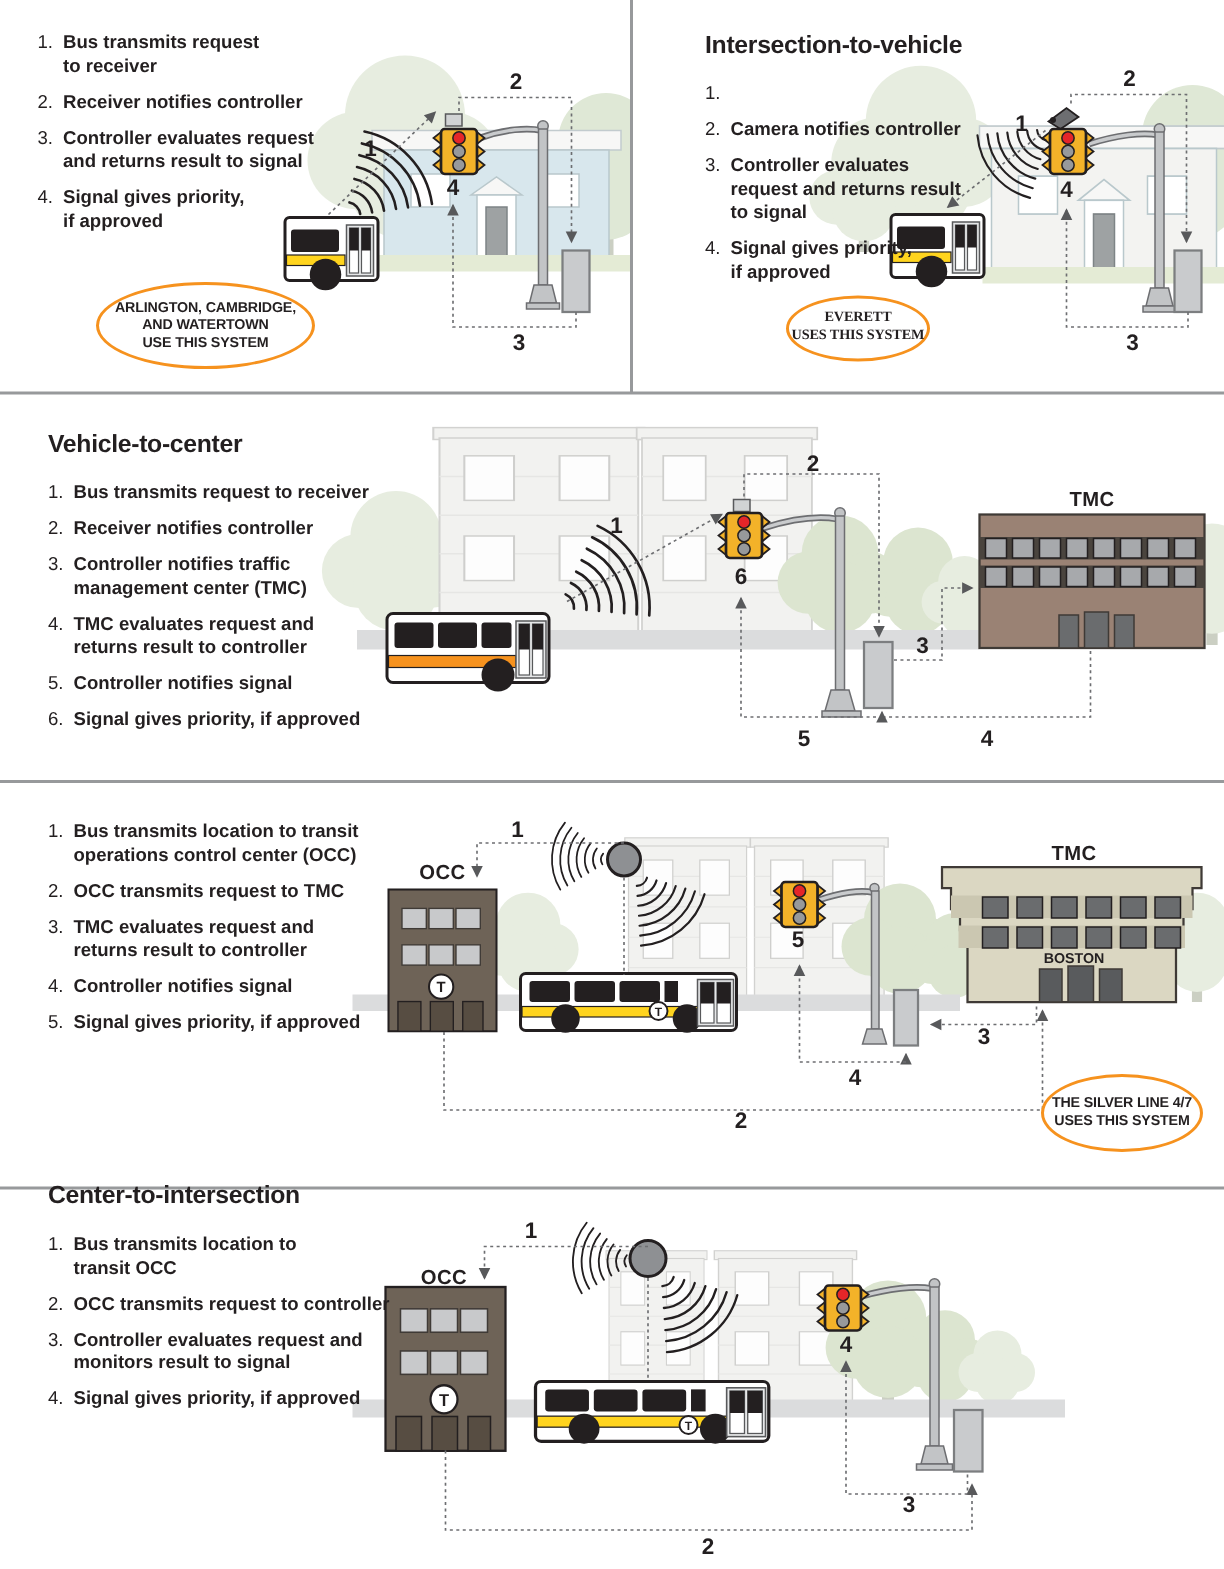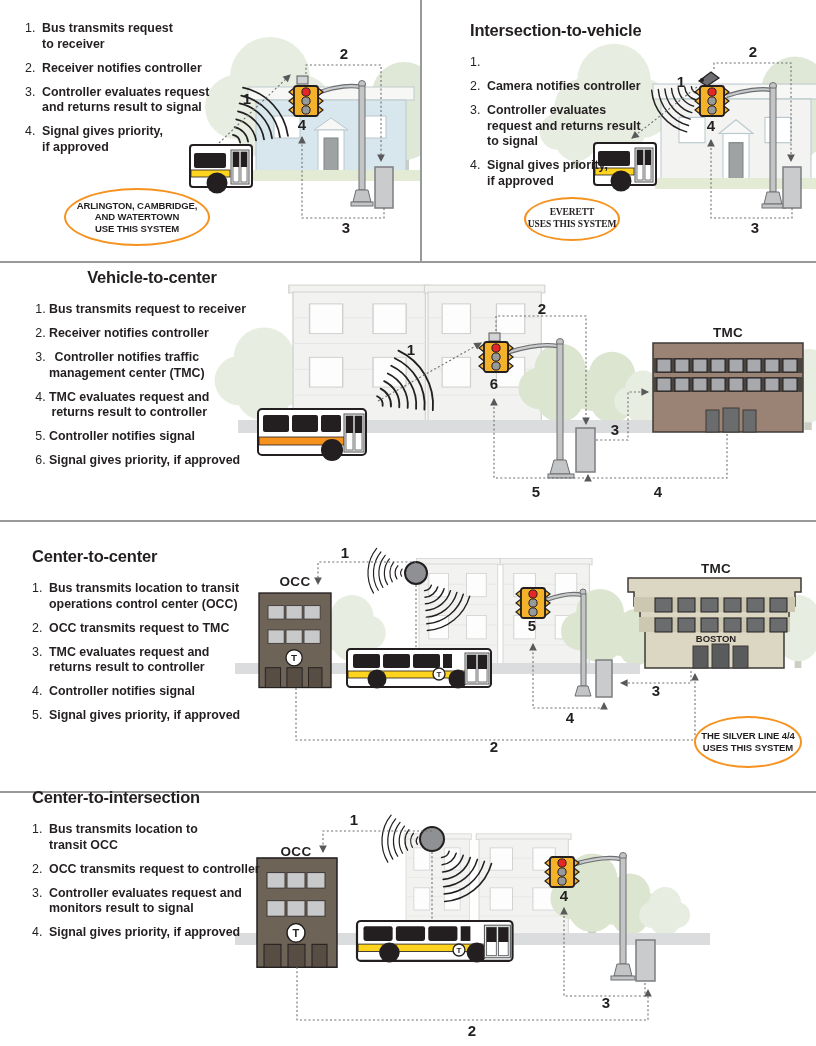--- a/index.html
+++ b/index.html
@@ -449,21 +449,21 @@
 to signal</span>
         </li>
       <li class="step">
           <span class="step-num">4.</span>
           <span class="step-text">Signal gives priority,
 if approved</span>
         </li>
     </ol>
   </div>
 
-  <div class="textcol" style="left:32px; top:268px; width:240px;text-align:center;">
+  <div class="textcol" style="left:32px; top:287px; width:240px;">
     <h2 class="title">Vehicle-to-center</h2>
     <ol class="steps">
       <li class="step">
           <span class="step-num">1.</span>
           <span class="step-text">Bus transmits request to receiver</span>
         </li>
       <li class="step">
           <span class="step-num">2.</span>
           <span class="step-text">Receiver notifies controller</span>
         </li>
@@ -482,21 +482,20 @@
           <span class="step-text">Controller notifies signal</span>
         </li>
       <li class="step">
           <span class="step-num">6.</span>
           <span class="step-text">Signal gives priority, if approved</span>
         </li>
     </ol>
   </div>
 
   <div class="textcol" style="left:32px; top:547px; width:250px;">
-    <h2 class="title">Center-to-center</h2>
     <ol class="steps">
       <li class="step">
           <span class="step-num">1.</span>
           <span class="step-text">Bus transmits location to transit
 operations control center (OCC)</span>
         </li>
       <li class="step">
           <span class="step-num">2.</span>
           <span class="step-text">OCC transmits request to TMC</span>
         </li>
@@ -538,16 +537,16 @@
           <span class="step-text">Signal gives priority, if approved</span>
         </li>
     </ol>
   </div>
 
   <div class="callout" style="left:64px; top:188px; width:146px; height:58px;">ARLINGTON, CAMBRIDGE,
 AND WATERTOWN
 USE THIS SYSTEM</div>
   <div class="callout" style="left:524px; top:197px; width:96px; height:44px;font-family:Liberation Serif, serif;">EVERETT
 USES THIS SYSTEM</div>
-  <div class="callout" style="left:694px; top:716px; width:108px; height:52px;">THE SILVER LINE 4/4
+  <div class="callout" style="left:694px; top:716px; width:108px; height:52px;">THE SILVER LINE 4/7
 USES THIS SYSTEM</div>
 
 </div>
 
 </body></html>

